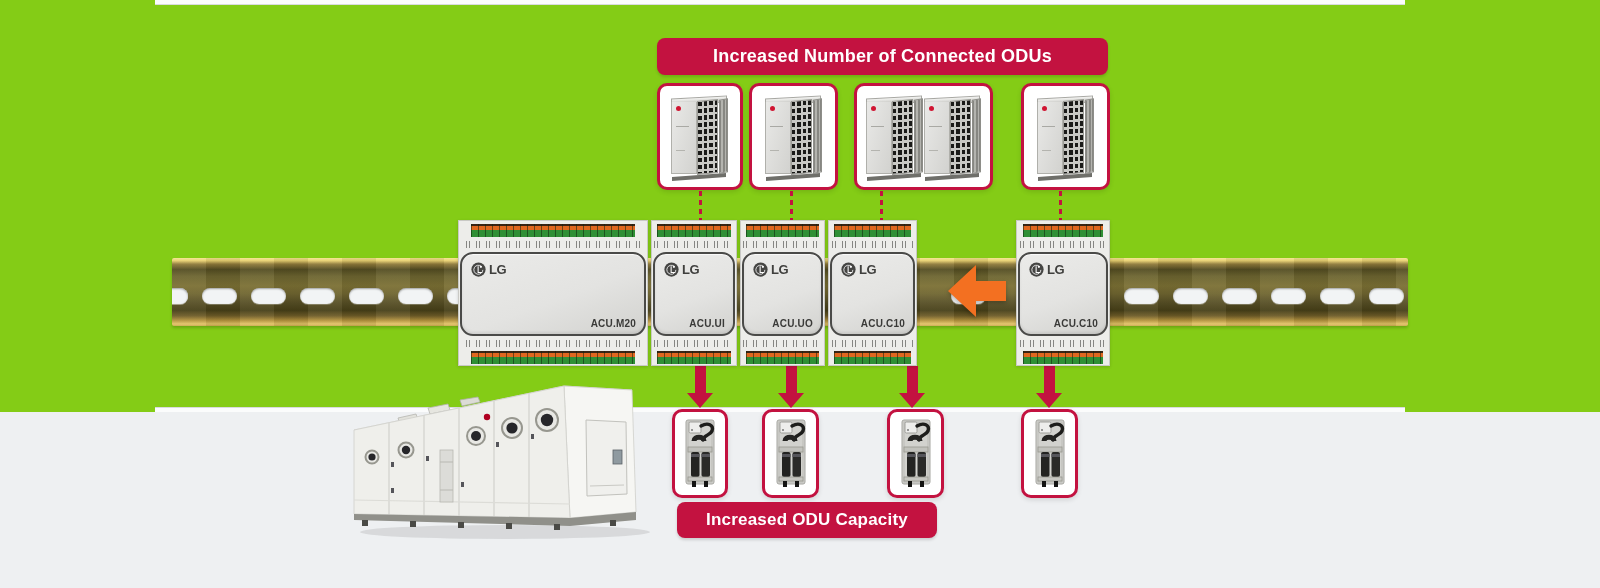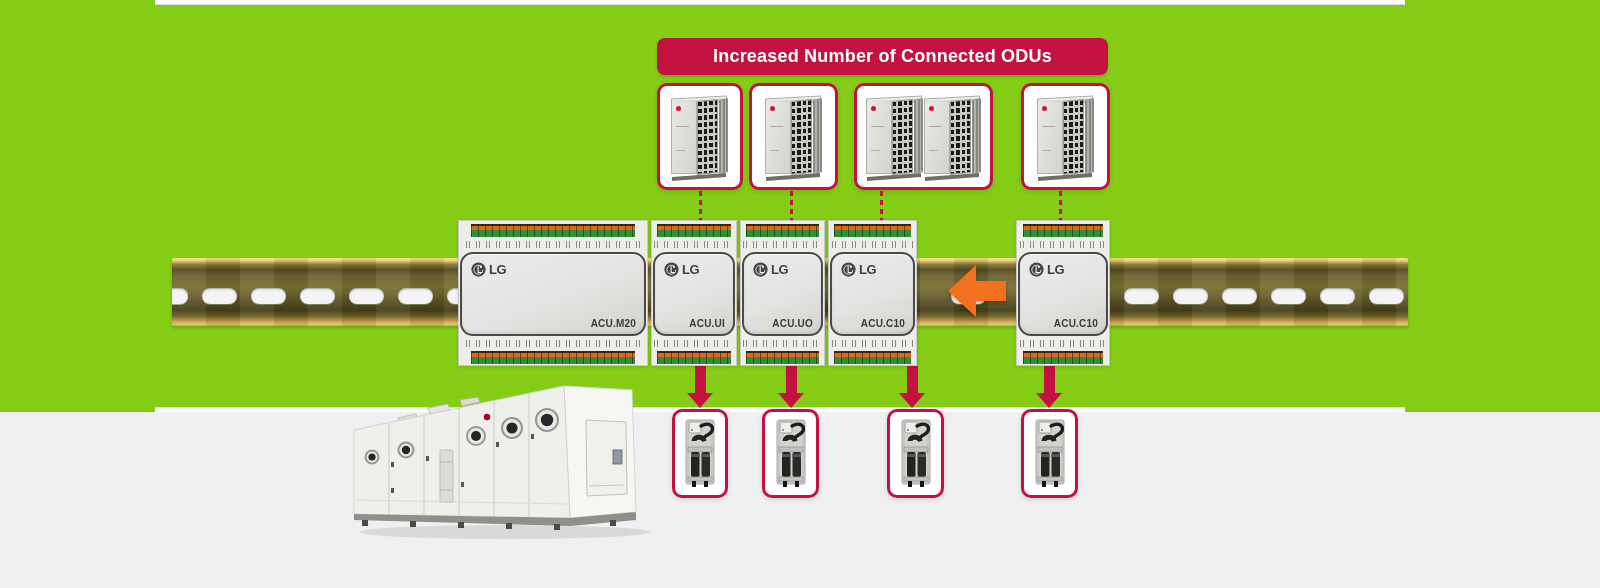--- a/index.html
+++ b/index.html
@@ -378,20 +378,21 @@
       <rect x="10" y="35" width="8.5" height="25" rx="2" fill="#232321"></rect>
       <rect x="20.5" y="35" width="8.5" height="25" rx="2" fill="#2a2a28"></rect>
       <rect x="10" y="37" width="8.5" height="3" fill="#55555a"></rect>
       <rect x="20.5" y="37" width="8.5" height="3" fill="#55555a"></rect>
       <rect x="7" y="60" width="24" height="4" fill="#c6c6c1" stroke="#98988f" stroke-width="0.8"></rect>
       <rect x="11" y="64" width="4" height="6" fill="#141412"></rect>
       <rect x="23" y="64" width="4" height="6" fill="#141412"></rect>
     </svg>
   </div>
 
+  <div class="banner bottom-b">Increased ODU Capacity</div>
 
   <svg class="ahu" width="315" height="180" viewBox="0 0 315 180">
     <ellipse cx="165" cy="170" rx="145" ry="7" fill="rgba(60,60,60,0.12)"></ellipse>
 
     <polygon points="14,68 224,24 292,28 90,74" fill="#fbfbf9" stroke="#d8d8d3" stroke-width="0.8"></polygon>
 
     <polygon points="58,56 76,52 78,58 60,62" fill="#e2e2dc" stroke="#b5b5b0" stroke-width="0.8"></polygon>
     <polygon points="88,46 108,42 110,48 90,52" fill="#e6e6e0" stroke="#b5b5b0" stroke-width="0.8"></polygon>
     <polygon points="120,38 138,35 140,40 122,44" fill="#dcdcd6" stroke="#b0b0aa" stroke-width="0.8"></polygon>
 

